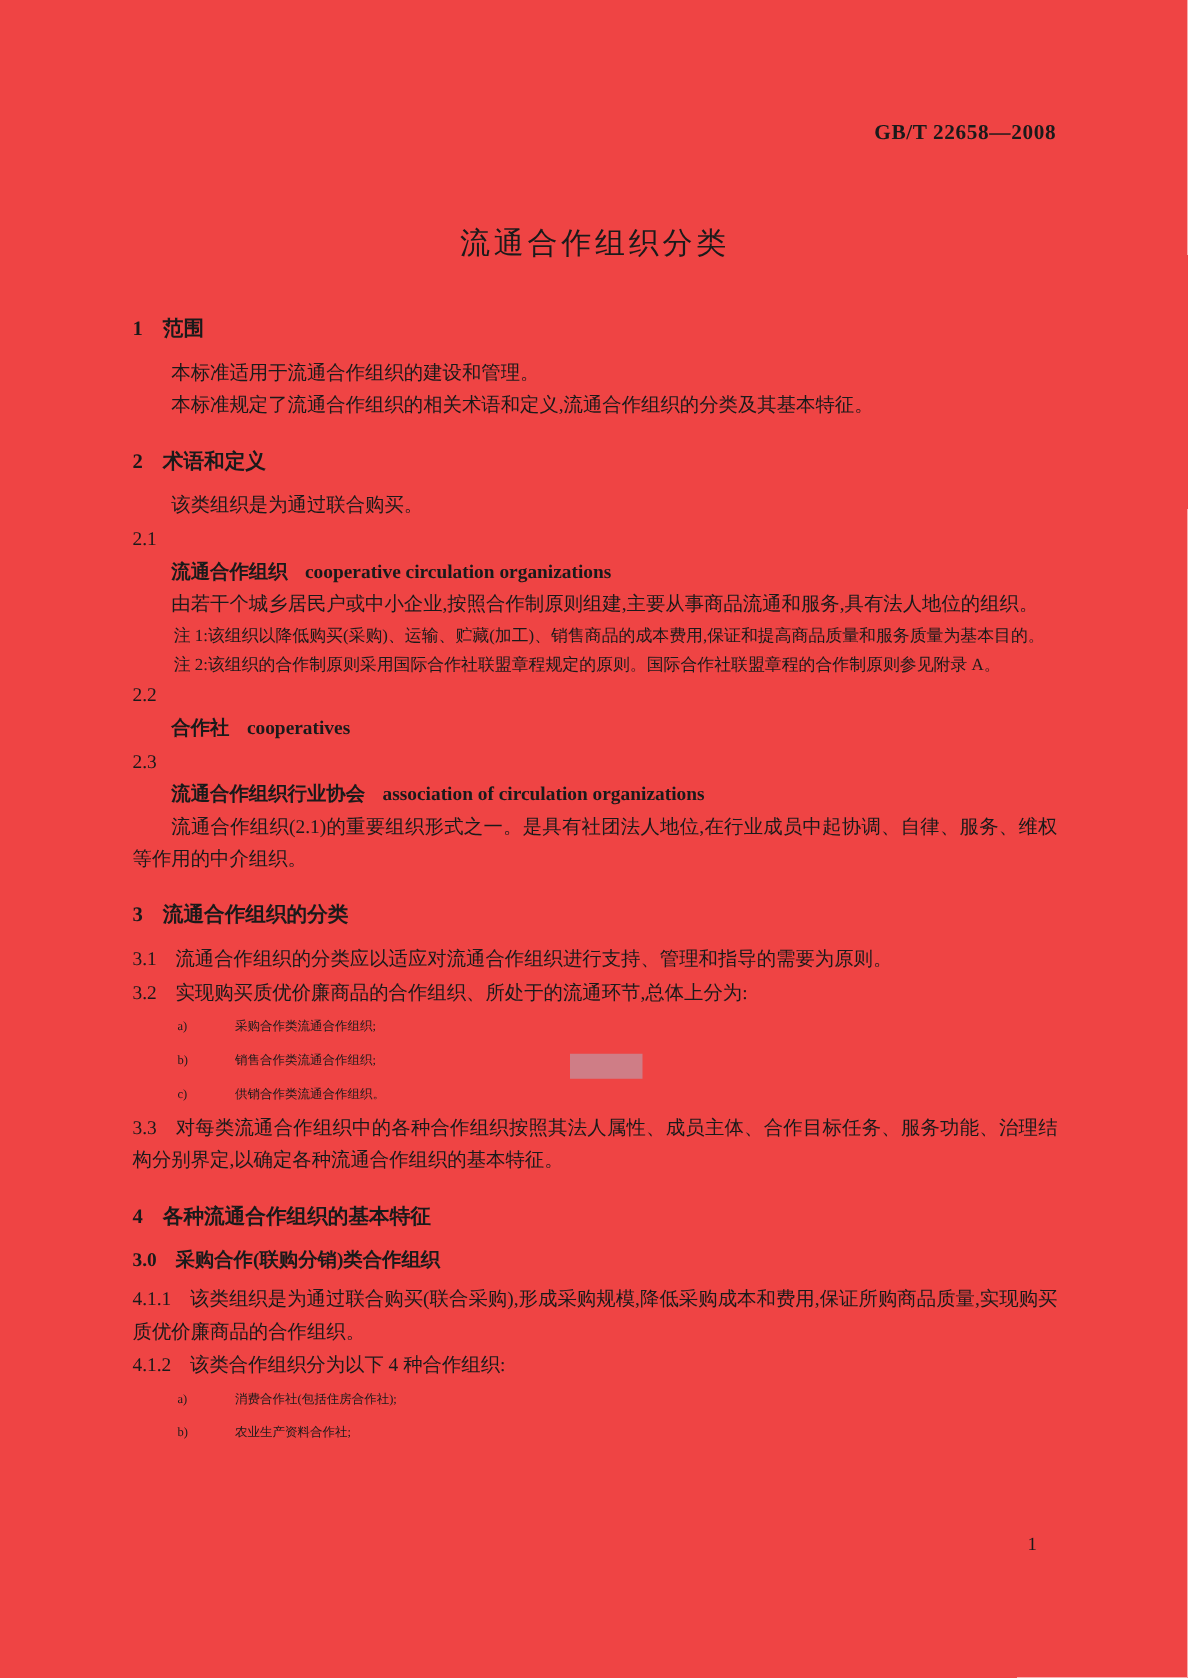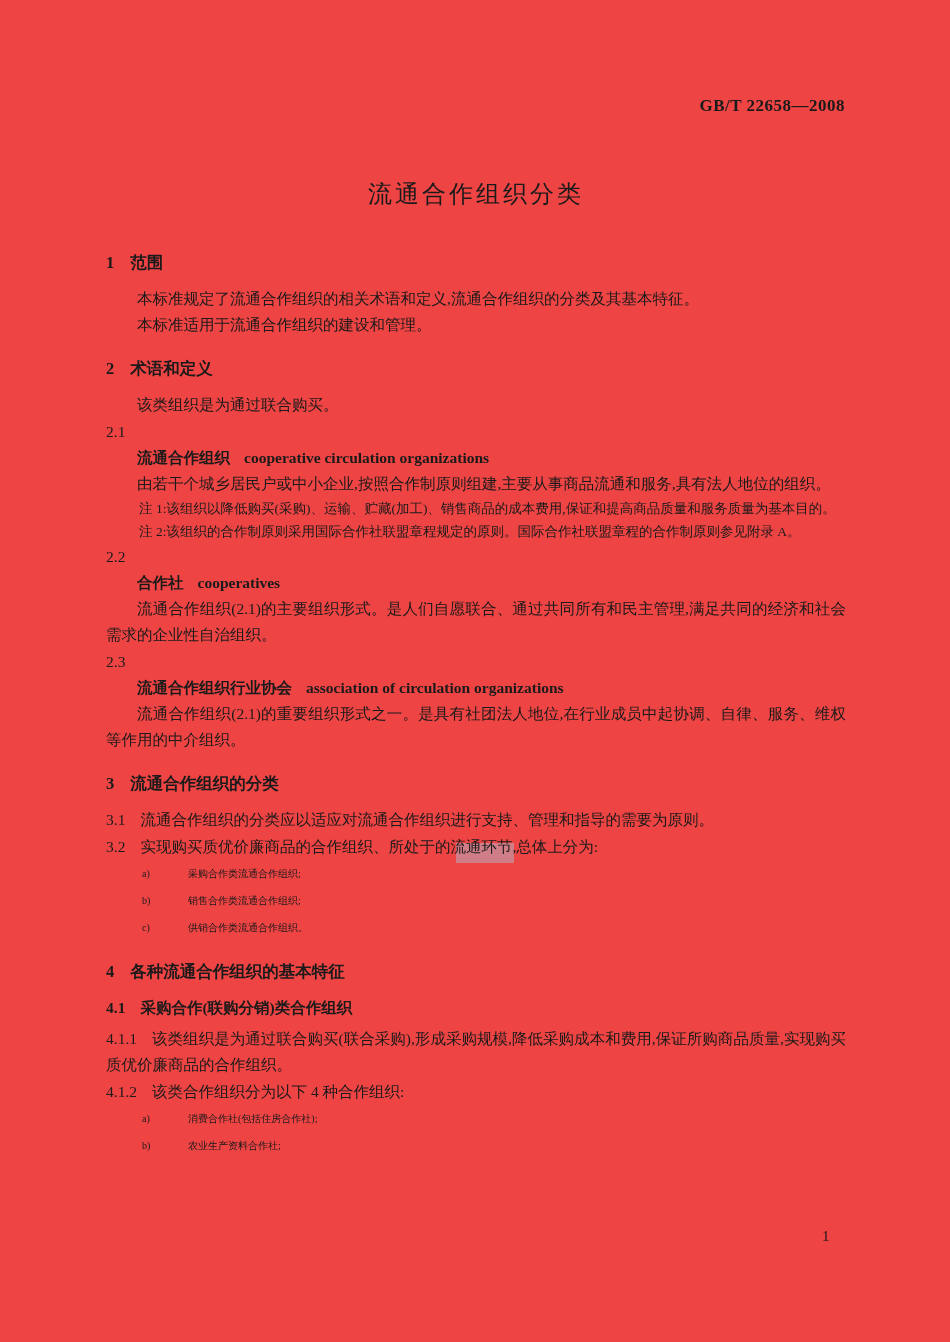--- a/index.html
+++ b/index.html
@@ -111,54 +111,54 @@
   <div class="std-number">GB/T 22658—2008</div>
 
   <div class="watermark"></div>
 
   <div class="content">
 
     <div class="doc-title">流通合作组织分类</div>
 
     <div class="h1"><span class="hm">1</span><span>范围</span></div>
 
+    <p class="p">本标准适用于流通合作组织的建设和管理。</p>
     <p class="p">本标准规定了流通合作组织的相关术语和定义,流通合作组织的分类及其基本特征。</p>
-    <p class="p">本标准适用于流通合作组织的建设和管理。</p>
 
     <div class="h1"><span class="hm">2</span><span>术语和定义</span></div>
 
     <p class="p">该类组织是为通过联合购买。</p>
 
     <div class="clause">2.1</div>
     <div class="term"><span class="cn">流通合作组织</span><span class="en">cooperative circulation organizations</span></div>
     <p class="p">由若干个城乡居民户或中小企业,按照合作制原则组建,主要从事商品流通和服务,具有法人地位的组织。</p>
     <div class="note"><span class="nl">注 1:</span><span>该组织以降低购买(采购)、运输、贮藏(加工)、销售商品的成本费用,保证和提高商品质量和服务质量为基本目的。</span></div>
     <div class="note"><span class="nl">注 2:</span><span>该组织的合作制原则采用国际合作社联盟章程规定的原则。国际合作社联盟章程的合作制原则参见附录 A。</span></div>
 
     <div class="clause">2.2</div>
     <div class="term"><span class="cn">合作社</span><span class="en">cooperatives</span></div>
-    <p class="p">流通合作组织(2.1)的主要组织形式。是人们自愿联合、通过共同所有和民主管理,满足共同的经济和社会需求的企业性自治组织。</p>
 
     <div class="clause">2.3</div>
     <div class="term"><span class="cn">流通合作组织行业协会</span><span class="en">association of circulation organizations</span></div>
     <p class="p">流通合作组织(2.1)的重要组织形式之一。是具有社团法人地位,在行业成员中起协调、自律、服务、维权等作用的中介组织。</p>
 
     <div class="h1"><span class="hm">3</span><span>流通合作组织的分类</span></div>
 
     <div class="np"><span class="pm">3.1</span><span>流通合作组织的分类应以适应对流通合作组织进行支持、管理和指导的需要为原则。</span></div>
     <div class="np"><span class="pm">3.2</span><span>实现购买质优价廉商品的合作组织、所处于的流通环节,总体上分为:</span></div>
 
     <div class="li"><span class="lm">a)</span><span>采购合作类流通合作组织;</span></div>
     <div class="li"><span class="lm">b)</span><span>销售合作类流通合作组织;</span></div>
     <div class="li"><span class="lm">c)</span><span>供销合作类流通合作组织。</span></div>
 
+    <div class="np"><span class="pm">3.3</span><span>对每类流通合作组织中的各种合作组织按照其法人属性、成员主体、合作目标任务、服务功能、治理结构分别界定,以确定各种流通合作组织的基本特征。</span></div>
 
     <div class="h1"><span class="hm">4</span><span>各种流通合作组织的基本特征</span></div>
 
-    <div class="h2"><span class="pm">4.1</span><span>采购合作(联购分销)类合作组织</span></div>
+    <div class="h2"><span class="pm">3.0</span><span>采购合作(联购分销)类合作组织</span></div>
 
     <div class="np"><span class="pm">4.1.1</span><span>该类组织是为通过联合购买(联合采购),形成采购规模,降低采购成本和费用,保证所购商品质量,实现购买质优价廉商品的合作组织。</span></div>
     <div class="np"><span class="pm">4.1.2</span><span>该类合作组织分为以下 4 种合作组织:</span></div>
 
     <div class="li"><span class="lm">a)</span><span>消费合作社(包括住房合作社);</span></div>
     <div class="li"><span class="lm">b)</span><span>农业生产资料合作社;</span></div>
 
   </div>
 
   <div class="page-number">1</div>

